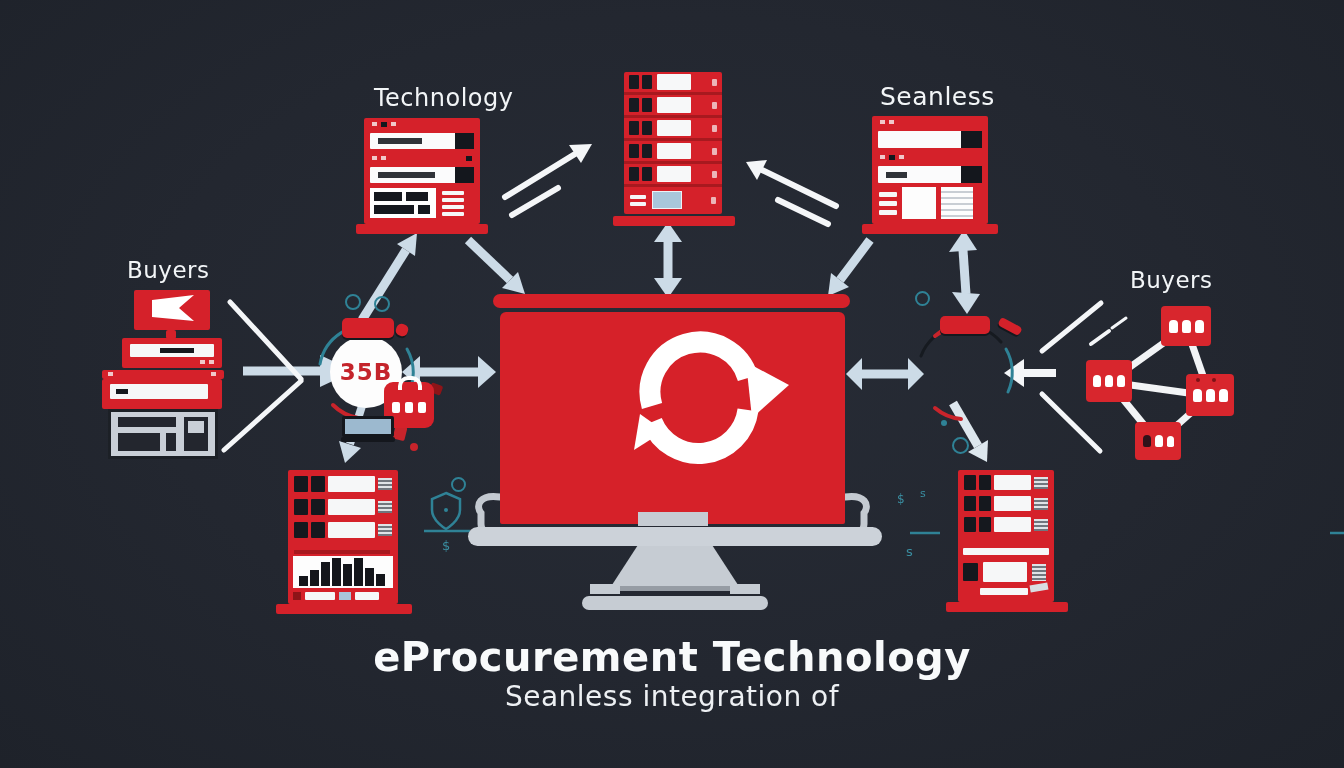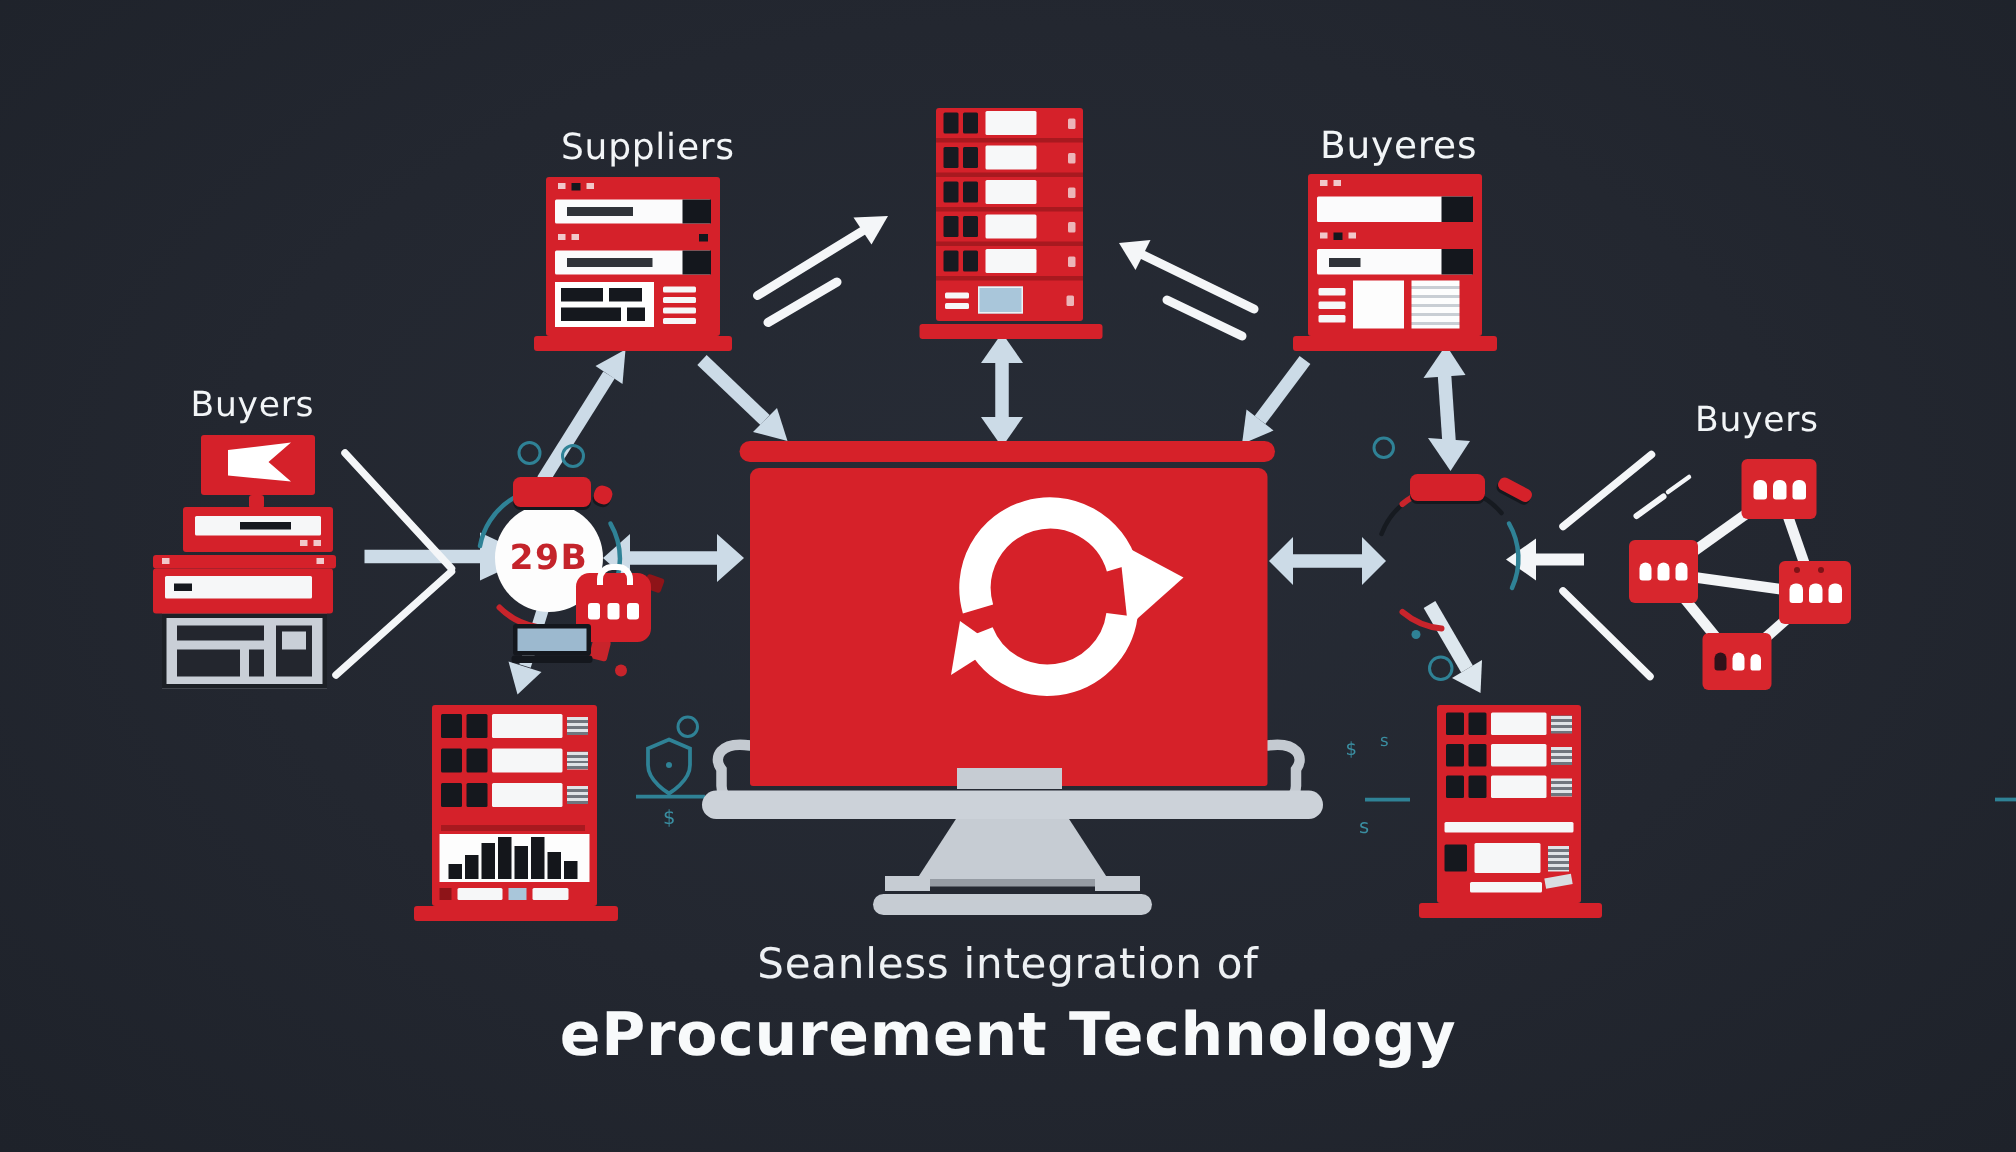--- a/index.html
+++ b/index.html
@@ -156,22 +156,22 @@
       <path d="M 446 493 L 460 499 L 460 510 C 460 521 446 529 446 529 C 446 529 432 521 432 510 L 432 499 Z"></path>
       <circle cx="446" cy="510" r="2" fill="#2f8296" stroke="none"></circle>
     </g>
     <g stroke="#2f8296" stroke-width="2.5">
       <line x1="424" y1="531" x2="470" y2="531"></line>
       <line x1="910" y1="533" x2="940" y2="533"></line>
       <line x1="1330" y1="533" x2="1344" y2="533"></line>
     </g>
   </svg>
 
-  <div class="lbl" style="left:374px;top:84px;font-size:24px;">Suppliers</div>
-  <div class="lbl" style="left:880px;top:82px;font-size:25px;">Buyeres</div>
+  <div class="lbl" style="left:374px;top:84px;font-size:24px;">Technology</div>
+  <div class="lbl" style="left:880px;top:82px;font-size:25px;">Seanless</div>
   <div class="lbl" style="left:127px;top:257px;">Buyers</div>
   <div class="lbl" style="left:1130px;top:267px;">Buyers</div>
 
   <div class="abs" style="left:613px;top:70px;width:122px;height:156px;z-index:4;">
     <div class="rbody" style="left:11px;top:2px;width:98px;height:142px;">
       <div class="crow">
           <span class="chip"></span>
           <span class="chip"></span>
           <span class="wcell"></span>
           <span class="pdot"></span>
@@ -307,21 +307,21 @@
       <rect x="1.5" y="1.5" width="107" height="47" fill="none" stroke="#1c2026" stroke-width="3"></rect>
       <rect x="10" y="8" width="58" height="10" fill="#23262e"></rect>
       <rect x="10" y="24" width="42" height="18" fill="#23262e"></rect>
       <rect x="58" y="24" width="10" height="18" fill="#23262e"></rect>
       <rect x="76" y="8" width="24" height="34" fill="#23262e"></rect>
       <rect x="80" y="12" width="16" height="12" fill="#c9cfd7"></rect>
     </svg>
   </div>
 
   <div class="hub" style="left:330px;top:336px;">
-    <span>29B</span>
+    <span>35B</span>
   </div>
   <div class="cap" style="left:342px;top:318px;width:52px;height:20px;"></div>
   <div class="cap" style="left:396px;top:324px;width:12px;height:12px;transform:rotate(20deg);"></div>
   <div class="tcirc" style="left:345px;top:294px;width:12px;height:12px;"></div>
   <div class="tcirc" style="left:374px;top:296px;width:12px;height:12px;"></div>
   <div class="abs" style="left:384px;top:382px;width:50px;height:46px;background:#d5212a;border-radius:9px;z-index:5;">
     <span class="abs" style="left:14px;top:-6px;width:16px;height:10px;border:4px solid #fff;border-bottom:none;border-radius:10px 10px 0 0;"></span>
     <span class="abs" style="left:8px;top:20px;display:flex;gap:5px;">
       <span style="width:8px;height:11px;background:#fff;border-radius:2px;"></span>
       <span style="width:8px;height:11px;background:#fff;border-radius:2px;"></span>
@@ -457,17 +457,17 @@
       <span class="person" style="width:8px;height:12px;"></span>
       <span class="person" style="width:7px;height:11px;"></span>
   </div>
 
   <div class="tealtxt" style="left:442px;top:538px;">$</div>
   <div class="tealtxt" style="left:897px;top:492px;font-size:12px;">$</div>
   <div class="tealtxt" style="left:920px;top:487px;font-size:11px;">s</div>
   <div class="tealtxt" style="left:906px;top:544px;">s</div>
 
   <div id="caption" style="top:626px;">
+    <div id="cap2">eProcurement Technology</div>
     <div id="cap1">Seanless integration of</div>
-    <div id="cap2">eProcurement Technology</div>
   </div>
 
 </div>
 
 </body></html>

